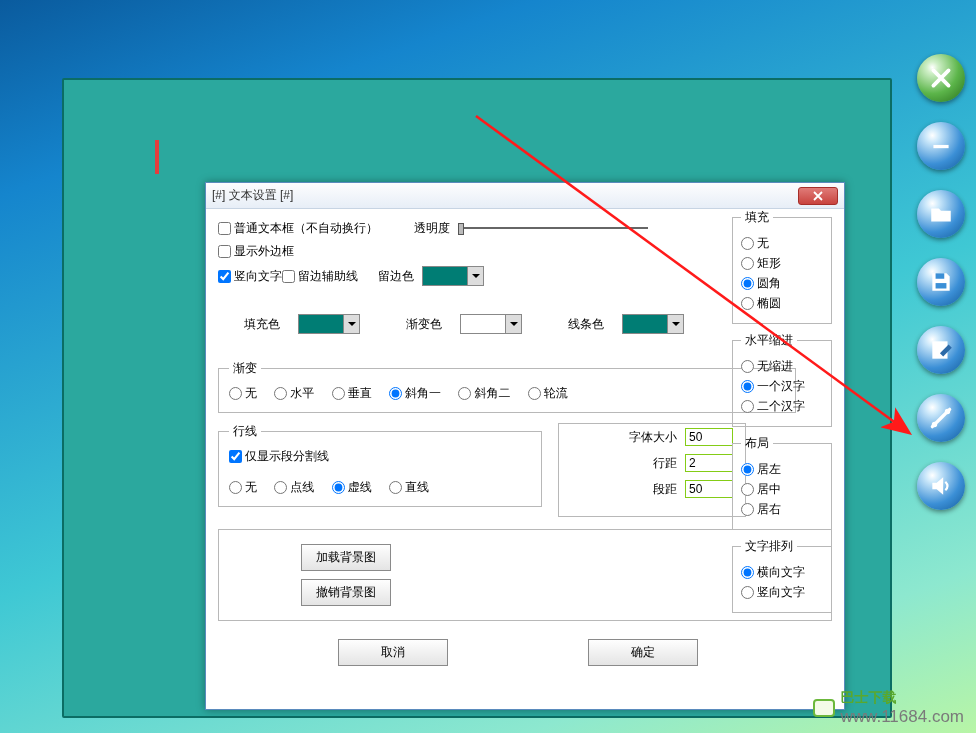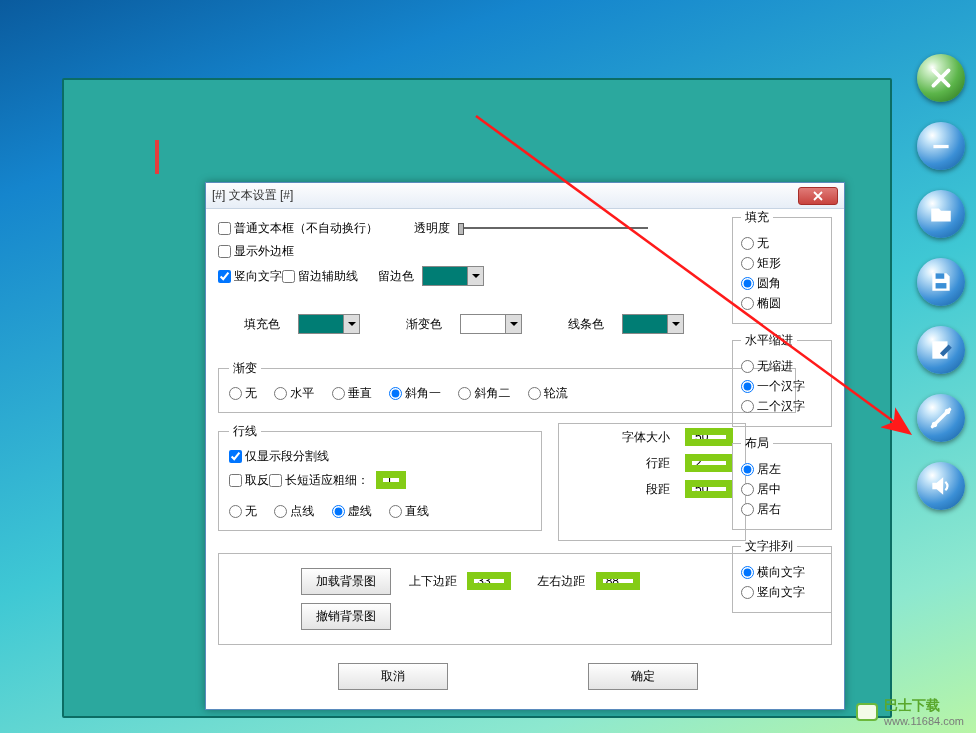--- a/index.html
+++ b/index.html
@@ -46,21 +46,21 @@
 .color-swatch .c { flex:1; }
 .color-swatch .arrow { width:16px; background:#ddd; border-left:1px solid #888; display:flex; align-items:center; justify-content:center; }
 .color-swatch .arrow::after { content:""; border:4px solid transparent; border-top-color:#000; margin-top:4px; }
 fieldset.sunken {
   border: 1px solid #b8b8b8; padding: 8px 10px 10px 10px; margin-bottom: 10px;
 }
 fieldset.sunken > legend { padding: 0 4px; }
 .radiogrp label { margin-right: 14px; white-space: nowrap; }
 input[type="radio"], input[type="checkbox"] { margin-right:3px; vertical-align:middle; }
 input.txt {
-  border: 7px solid #84cc16; height: 18px; padding: 0 3px; font-size:12px;margin-left:7px;
+  border: 1px solid #84cc16; height: 18px; padding: 0 3px; font-size:12px;
 }
 .btn {
   border: 1px solid #8a8a8a; background: linear-gradient(#fefefe,#e4e4e4);
   padding: 4px 0; width: 90px; text-align:center; cursor:default;
 }
 .btn.wide { width: 110px; }
 .opacity-slider { position:relative; width:190px; height:18px; }
 .opacity-slider .track { position:absolute; left:0; right:0; top:8px; height:2px; background:#666; }
 .opacity-slider .thumb { position:absolute; left:0; top:4px; width:6px; height:12px; background:#bbb; border:1px solid #555; }
 .right-col {
@@ -85,21 +85,21 @@
 }
 .side-btn.green {
   background: radial-gradient(circle at 32% 28%, #fff 0%, #d0f0c8 12%, #5cb54a 55%, #276e1a 100%);
 }
 .side-btn svg { width:26px; height:26px; }
 .hint-badge {
   position:absolute; right: 12px; bottom: 6px; display:flex; align-items:center; gap:6px;
   color:#5aa82d; font-size: 14px; font-weight:bold;
 }
 .hint-badge .sq { width:22px; height:18px; border: 2px solid #6cb83c; border-radius:4px; background: #f4fbe8; }
-.hint-badge .url { font-size: 11px; color:#7a7a7a; font-weight:normal; }
+.hint-badge .url { font-size: 17px; color:#7a7a7a; font-weight:normal; }
 .font-block { border:1px solid #b8b8b8; padding: 4px 12px; width: 188px; }
 .font-block .frow { display:flex; align-items:center; justify-content:flex-end; gap:8px; margin-bottom:8px; }
 .font-block .frow:last-child { margin-bottom:0; }
 .bg-block { border:1px solid #b8b8b8; padding: 14px 12px; margin-top: 12px; display:flex; align-items:flex-start; gap: 18px; flex-wrap:wrap; }
 .bg-block .bgbtns { display:flex; flex-direction:column; gap:8px; margin-left: 70px; align-items: flex-end; }
 .bg-block .margins { display:flex; gap: 26px; margin-top:4px; }
 </style>
 </head>
 <body>
 
@@ -184,26 +184,20 @@
         <label><input type="radio" name="grad" style=""><span>斜角二</span></label>
         <label><input type="radio" name="grad" style=""><span>轮流</span></label>
       </div>
     </fieldset>
 
     <div class="mid-block">
       <fieldset class="sunken" style="width:324px;">
         <legend>行线</legend>
         <div class="row">
           <label><input type="checkbox" class="ck" checked="" style=""><span>仅显示段分割线</span></label>
-        </div>
-        <div class="row">
-          <label><input type="checkbox" class="ck" style=""><span>取反</span></label>
-          <label><input type="checkbox" class="ck" style=""><span>长短适应</span></label>
-          <span>粗细：</span>
-          <input class="txt" style="width: 30px;" value="1">
         </div>
         <div style="height:8px"></div>
         <div class="radiogrp">
           <label><input type="radio" name="ls" style=""><span>无</span></label>
           <label><input type="radio" name="ls" style=""><span>点线</span></label>
           <label><input type="radio" name="ls" checked="" style=""><span>虚线</span></label>
           <label><input type="radio" name="ls" style=""><span>直线</span></label>
         </div>
       </fieldset>
 
@@ -221,24 +215,20 @@
             <input class="txt" style="width: 48px;" value="50">
           </div>
       </div>
     </div>
 
     <div class="bg-block">
       <div class="bgbtns">
         <div class="btn">加载背景图</div>
         <div class="btn">撤销背景图</div>
       </div>
-      <div class="margins">
-        <div><span>上下边距</span> <input class="txt" style="width: 44px;" value="33"></div>
-        <div><span>左右边距</span> <input class="txt" style="width: 44px;" value="88"></div>
-      </div>
     </div>
 
     <div class="bottom-btns">
       <div class="btn wide">取消</div>
       <div class="btn wide">确定</div>
     </div>
 
     <div class="right-col">
       <fieldset class="sunken">
         <legend>填充</legend>

